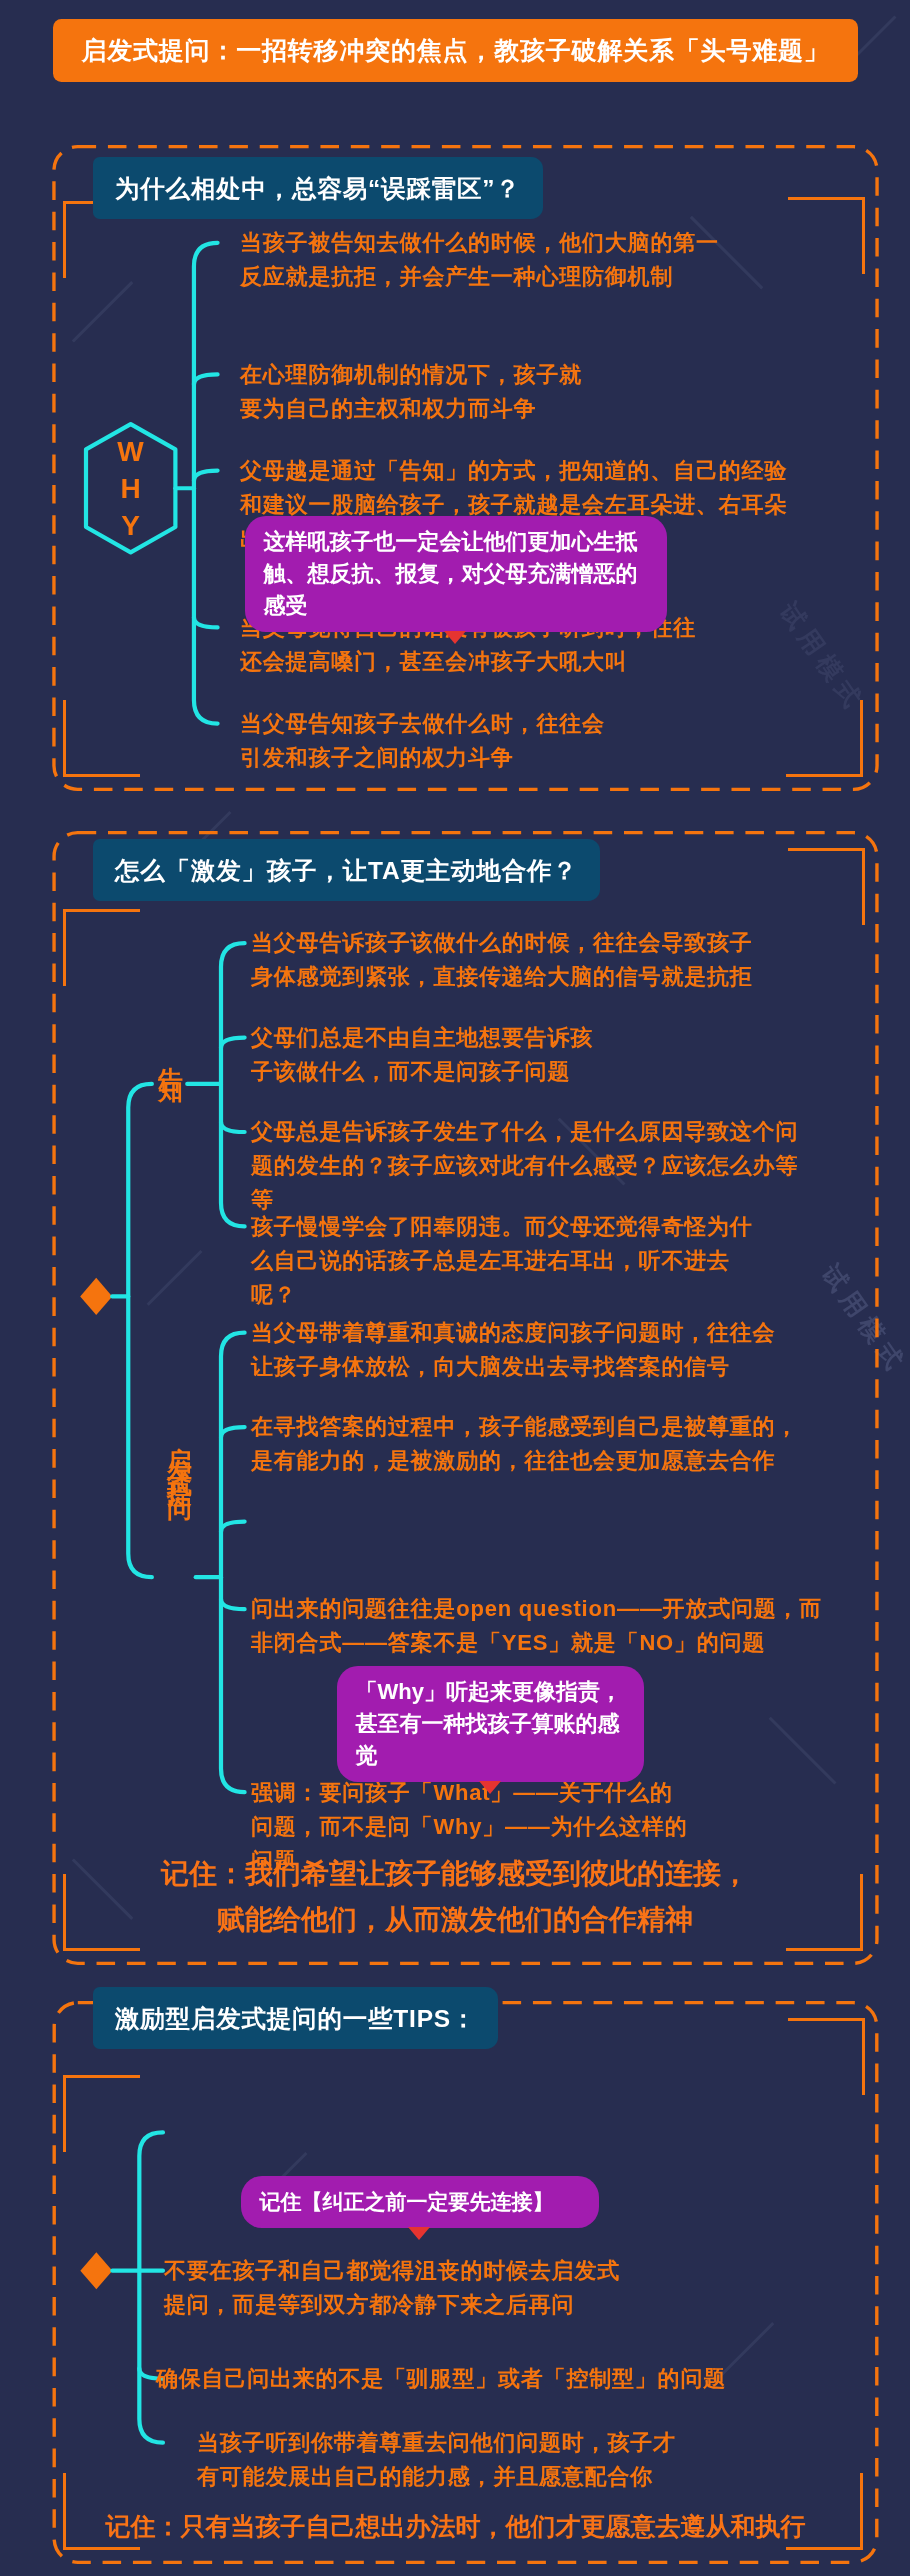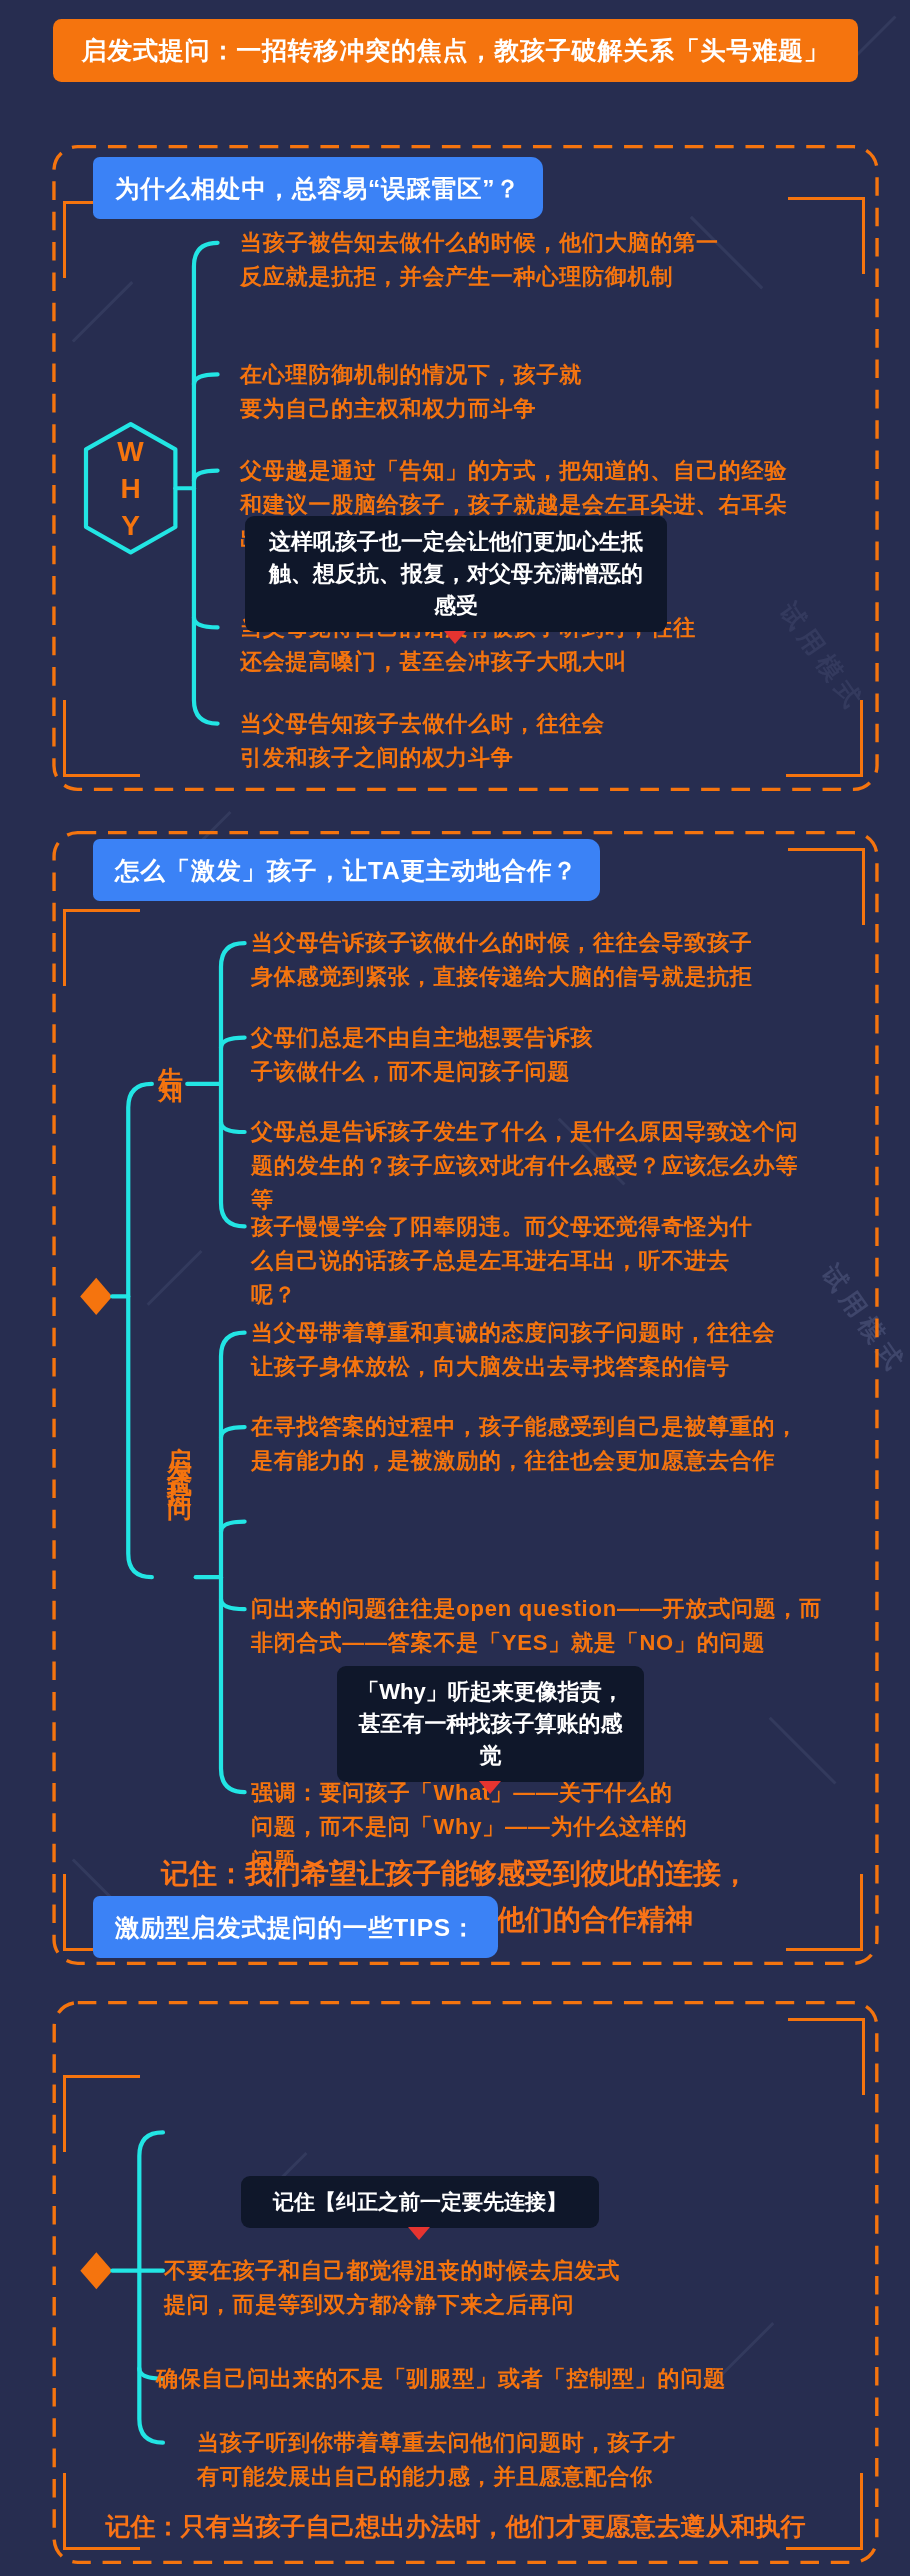--- a/index.html
+++ b/index.html
@@ -2,31 +2,31 @@
 <html style="font-size:13.5px"><head>
 <meta charset="utf-8">
 <style>
   html,body{margin:0;padding:0;background:#272d50;}
   #canvas{position:relative;width:911px;height:2576px;background:#272d50;overflow:hidden;
           font-family:"Liberation Sans",sans-serif;}
   .abs{position:absolute;}
   .banner{left:53px;top:18.6px;width:805px;height:63px;background:#f5740e;border-radius:8.4px;
           display:flex;align-items:center;justify-content:center;color:#fff;font-size:25px;
           font-weight:bold;letter-spacing:0.8px;}
-  .sec-header{background:#3b82f6;color:#fff;font-weight:bold;font-size:24.5px;letter-spacing:0.8px;
+  .sec-header{background:#0c4a6e;color:#fff;font-weight:bold;font-size:24.5px;letter-spacing:0.8px;
           padding:0 22px;height:62px;display:flex;align-items:center;border-radius:6.7px 11.8px 11.8px 6.7px;z-index:6;}
   .corner{position:absolute;width:74px;height:74px;z-index:2;}
   .c-tl{border-left:3.4px solid #f5740e;border-top:3.4px solid #f5740e;}
   .c-tr{border-right:3.4px solid #f5740e;border-top:3.4px solid #f5740e;}
   .c-bl{border-left:3.4px solid #f5740e;border-bottom:3.4px solid #f5740e;}
   .c-br{border-right:3.4px solid #f5740e;border-bottom:3.4px solid #f5740e;}
   .item{position:absolute;color:#f5740e;font-size:22px;line-height:34px;font-weight:bold;
         letter-spacing:0.8px;z-index:5;}
-  .callout{position:absolute;background:#0f172a;color:#fff;font-weight:bold;font-size:22px;
-        line-height:32px;text-align:center;border-radius:9px;padding:10px 18.6px;z-index:7;}
+  .callout{position:absolute;background:#a21caf;color:#fff;font-weight:bold;font-size:22px;
+        line-height:32px;text-align:left;border-radius:21px;padding:10px 18.6px;z-index:7;}
   .callout:after{content:"";position:absolute;left:50%;bottom:-11.8px;margin-left:-11.8px;
         border-left:11.8px solid transparent;border-right:11.8px solid transparent;
         border-top:13.5px solid #e63430;}
   .note{position:absolute;color:#f97316;font-weight:bold;text-align:center;z-index:5;}
   .vlabel{position:absolute;color:#f5740e;font-size:25px;font-weight:bold;
         writing-mode:vertical-rl;text-orientation:upright;letter-spacing:11.8px;z-index:5;}
   .whyletters{position:absolute;left:84px;top:422px;width:93px;height:133px;display:flex;
         flex-direction:column;align-items:center;justify-content:center;color:#f5740e;
         font-size:28px;font-weight:bold;line-height:37px;z-index:5;}
   svg.lay{position:absolute;z-index:1;}
@@ -137,21 +137,21 @@
       <path d="M71 320 H131"></path>
       <path d="M131 156 Q103 156 103 184 L103 496 Q103 524 131 524"></path>
       <path d="M131 448 Q103 448 103 436"></path>
     </g>
   </svg>
   <div class="corner c-tl" style="left:63px;top:2075px;"></div>
   <div class="corner c-tr" style="left:788px;top:2018px;"></div>
   <div class="corner c-bl" style="left:63px;top:2473px;"></div>
   <div class="corner c-br" style="left:786px;top:2473px;"></div>
 
-  <div class="abs sec-header" style="left:93px;top:1896px;align-items:center;">
+  <div class="abs sec-header" style="left:93px;top:1987px;align-items:center;">
     <span>激励型启发式提问的一些TIPS：</span>
   </div>
 
   <div class="callout" style="left:241px;top:2176px;width:321px;font-size:21px;">记住【纠正之前一定要先连接】</div>
   <div class="item" style="left:164px;top:2254px;max-width:472px;">不要在孩子和自己都觉得沮丧的时候去启发式提问，而是等到双方都冷静下来之后再问</div>
   <div class="item" style="left:156px;top:2362px;max-width:692px;text-align:center;">确保自己问出来的不是「驯服型」或者「控制型」的问题</div>
   <div class="item" style="left:156px;top:2426px;max-width:489px;margin-left:41px;">当孩子听到你带着尊重去问他们问题时，孩子才有可能发展出自己的能力感，并且愿意配合你</div>
 
   <div class="note" style="left:101px;top:2507px;width:709px;font-size:25px;line-height:39px;">记住：只有当孩子自己想出办法时，他们才更愿意去遵从和执行</div>
 

